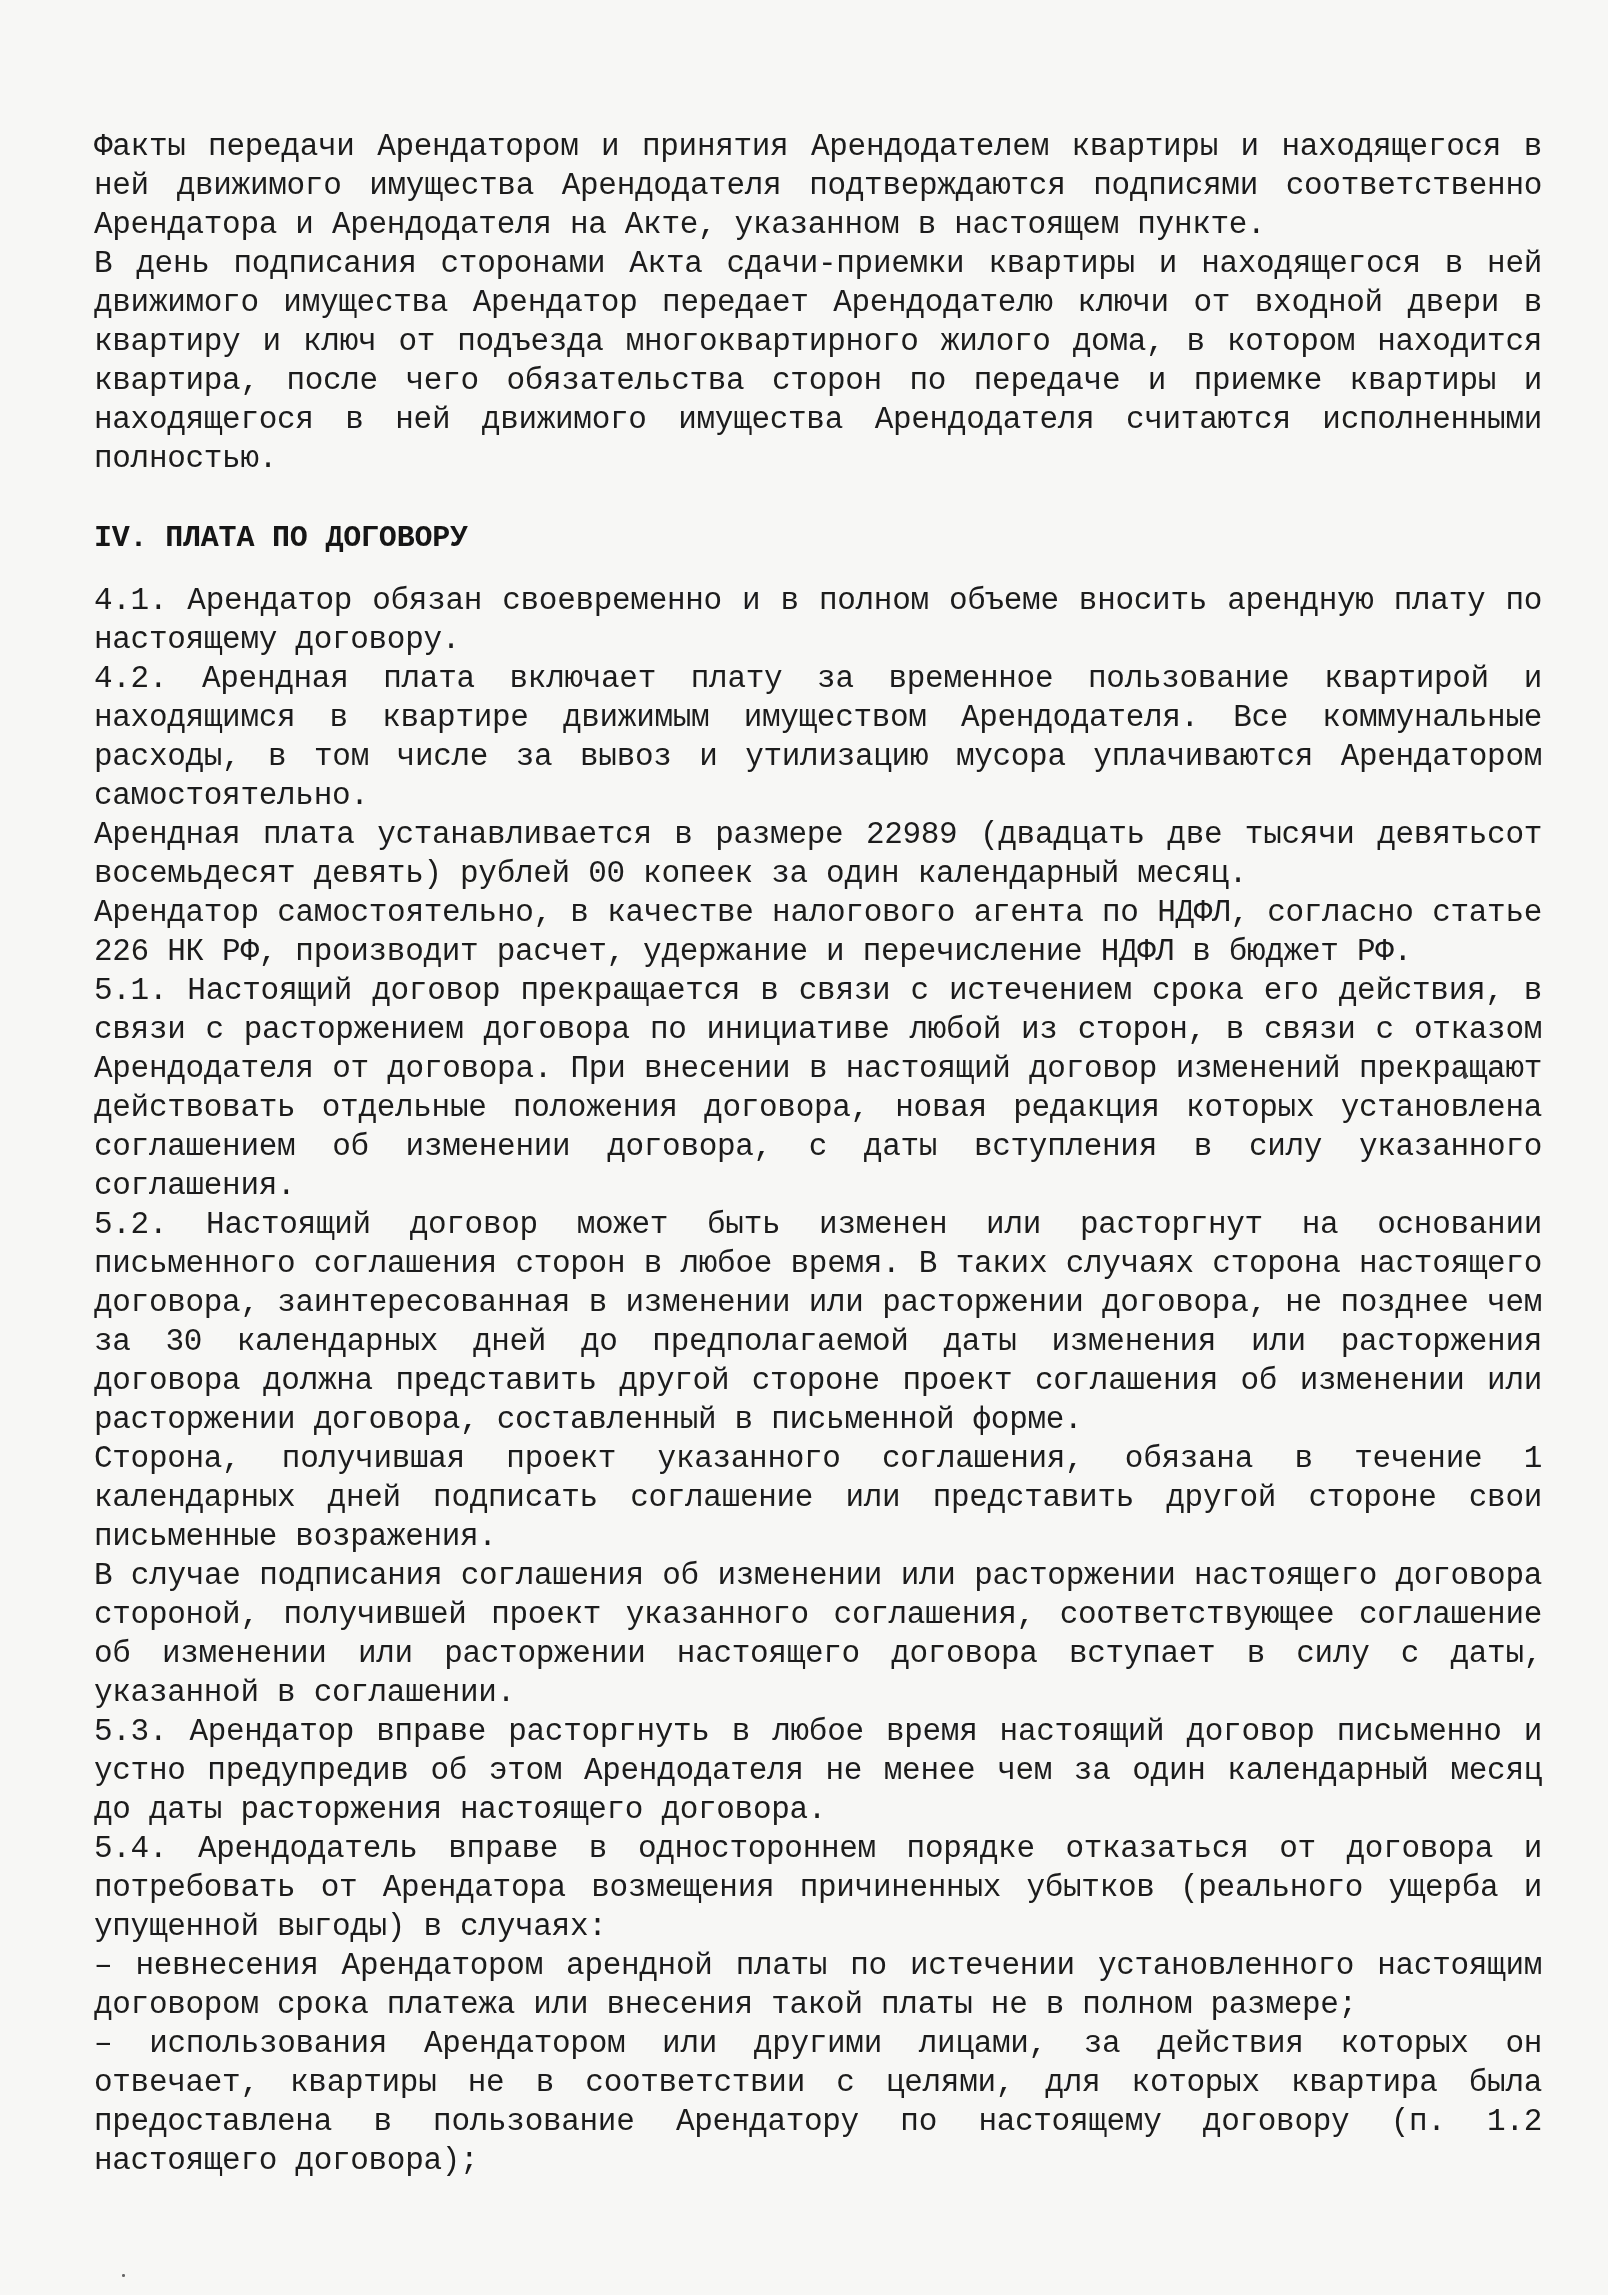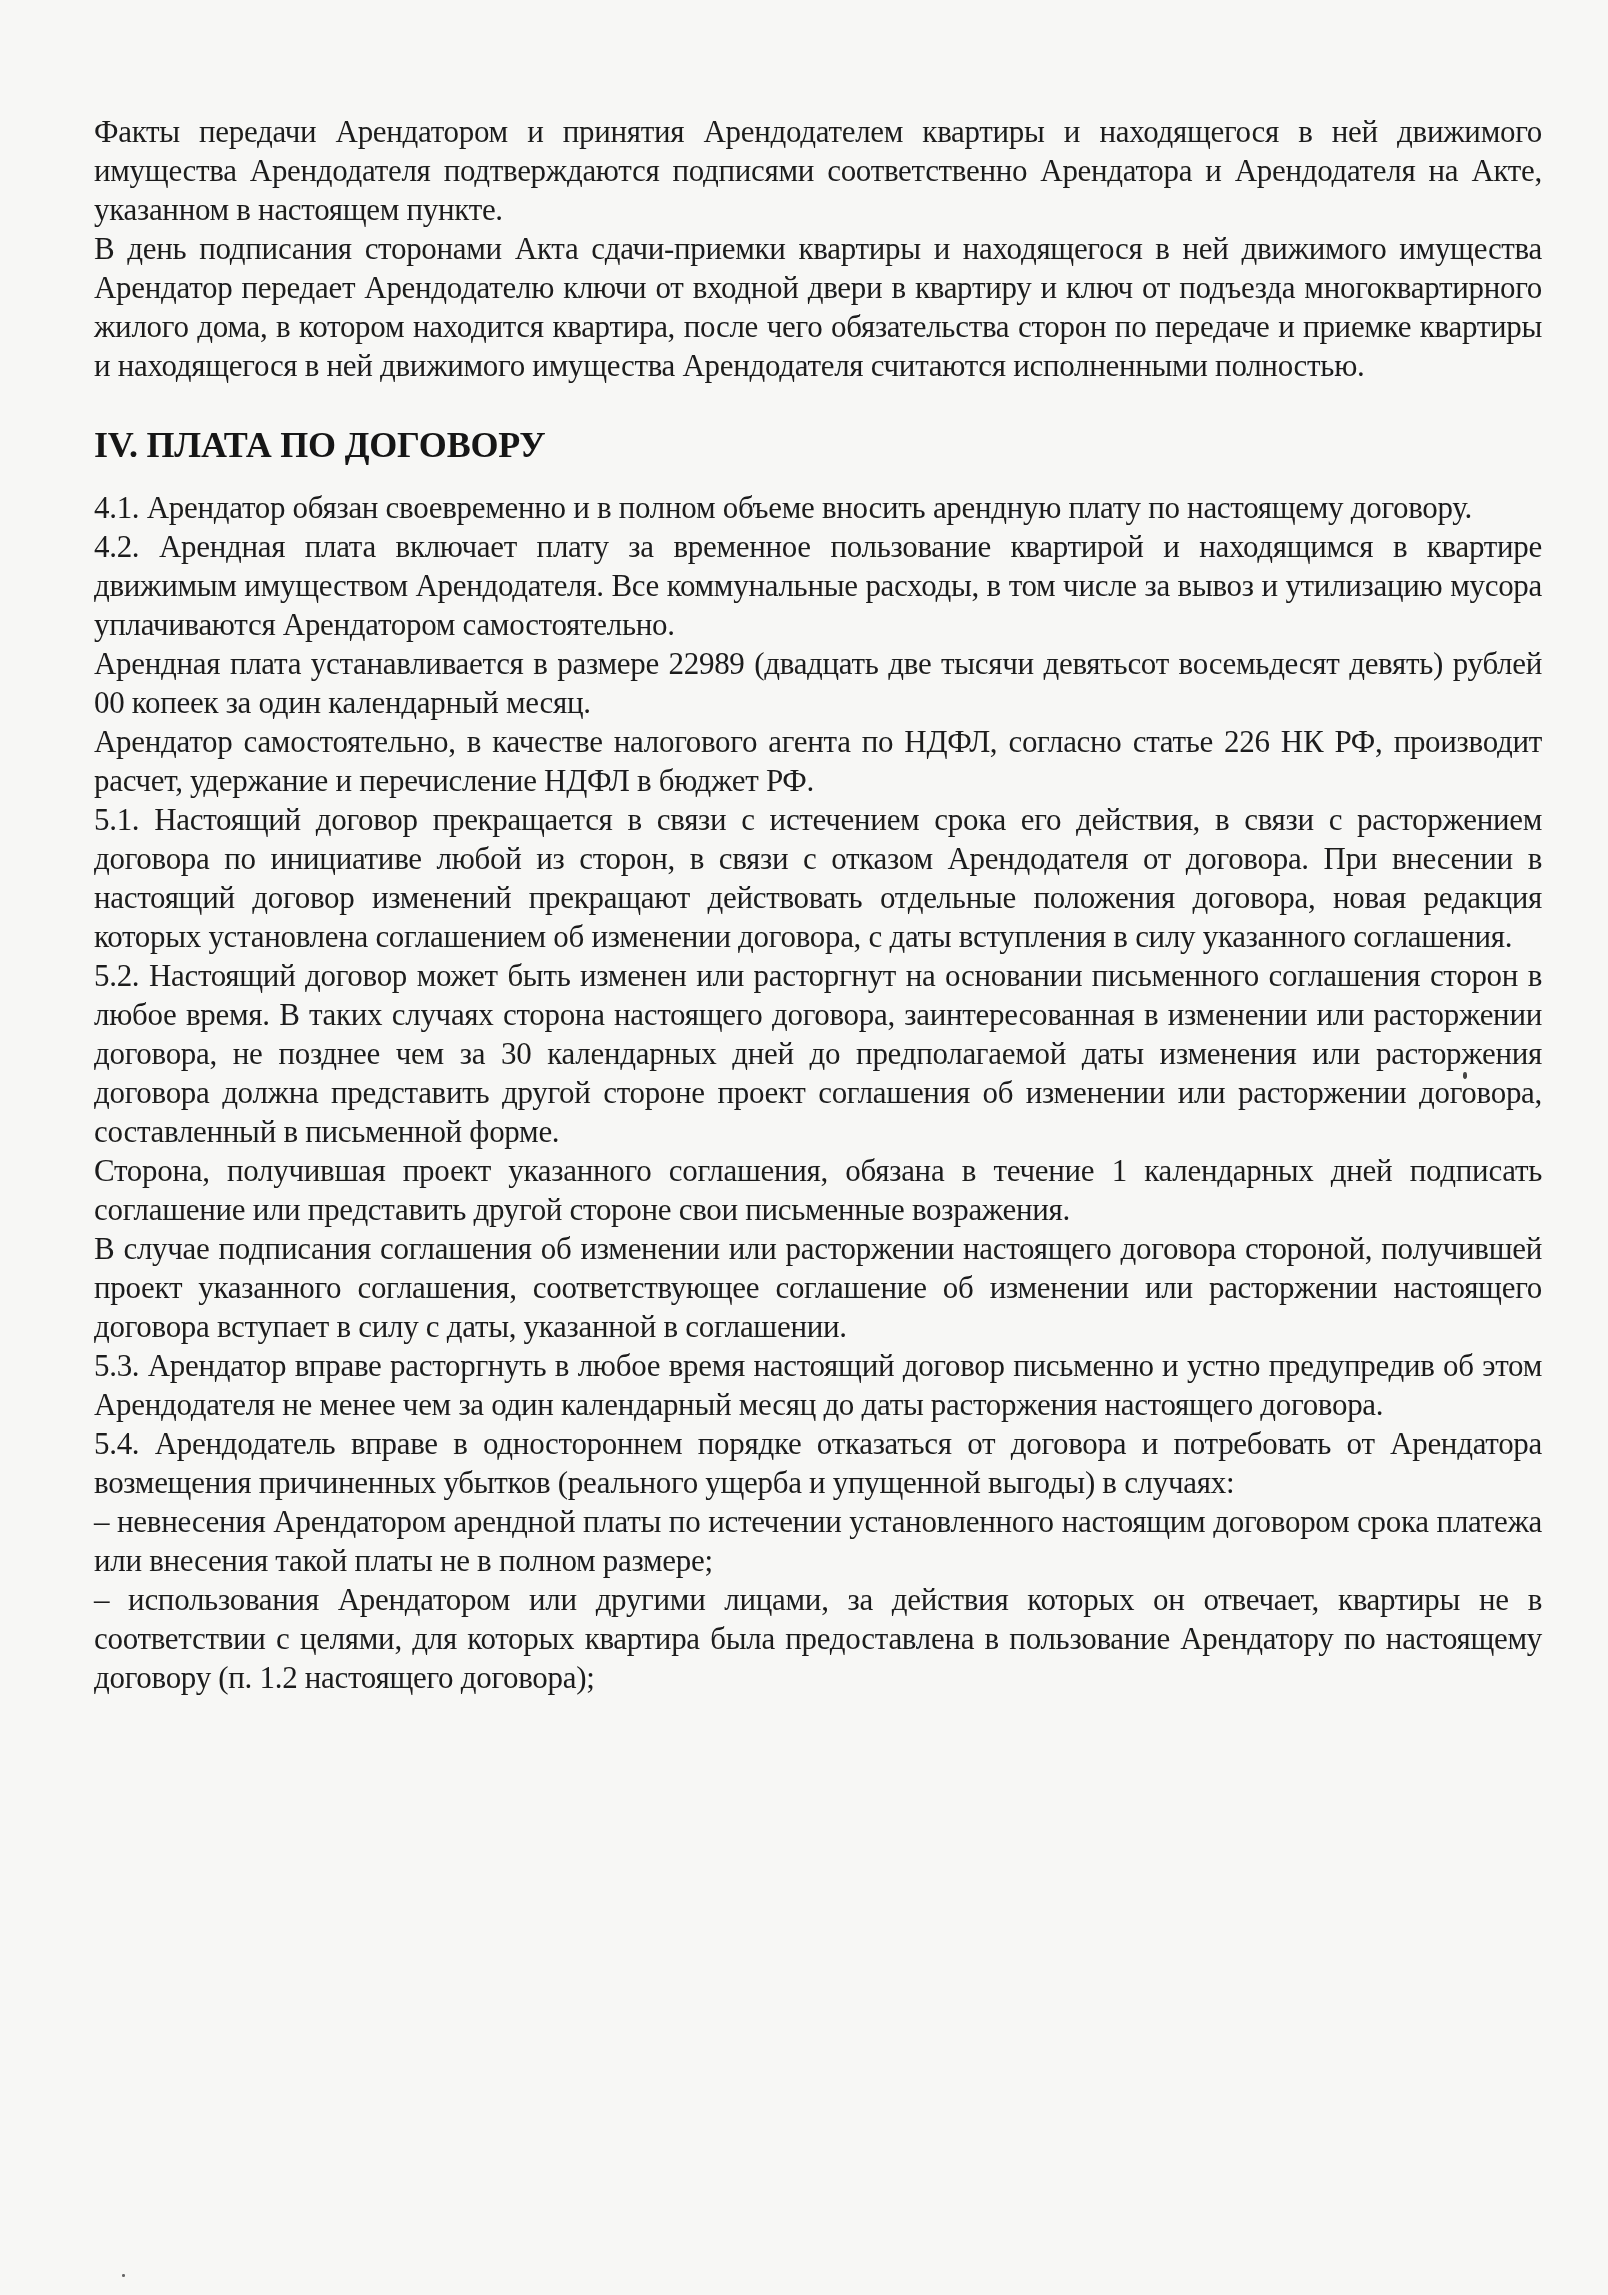--- a/index.html
+++ b/index.html
@@ -6,37 +6,37 @@
     body {
       width: 1609px;
       height: 2295px;
       background: #f7f7f5;
       position: relative;
       overflow: hidden;
     }
     .page {
       position: absolute;
       left: 94px;
-      top: 112px;
+      top: 127px;
       width: 1448px;
-      font-family: Liberation Serif, serif;
+      font-family: Liberation Mono, monospace;
       font-size: 31px;
       line-height: 39px;
       color: #1c1c1c;
       letter-spacing: -0.3px;
     }
     .p {
       margin: 0;
       text-align: justify;
       text-align-last: left;
     }
     .h {
       margin: 0;
       font-weight: bold;
-      font-size: 36px;
+      font-size: 30px;
       line-height: 39px;
       color: #161616;
       letter-spacing: -0.2px;
     }
     .h-gap-top { margin-top: 41px; }
     .h-gap-bottom { margin-bottom: 23px; }
     .h5-top { margin-top: 39px; }
     .h5-bottom { margin-bottom: 41px; }
     .dot-mark {
       position: absolute;

